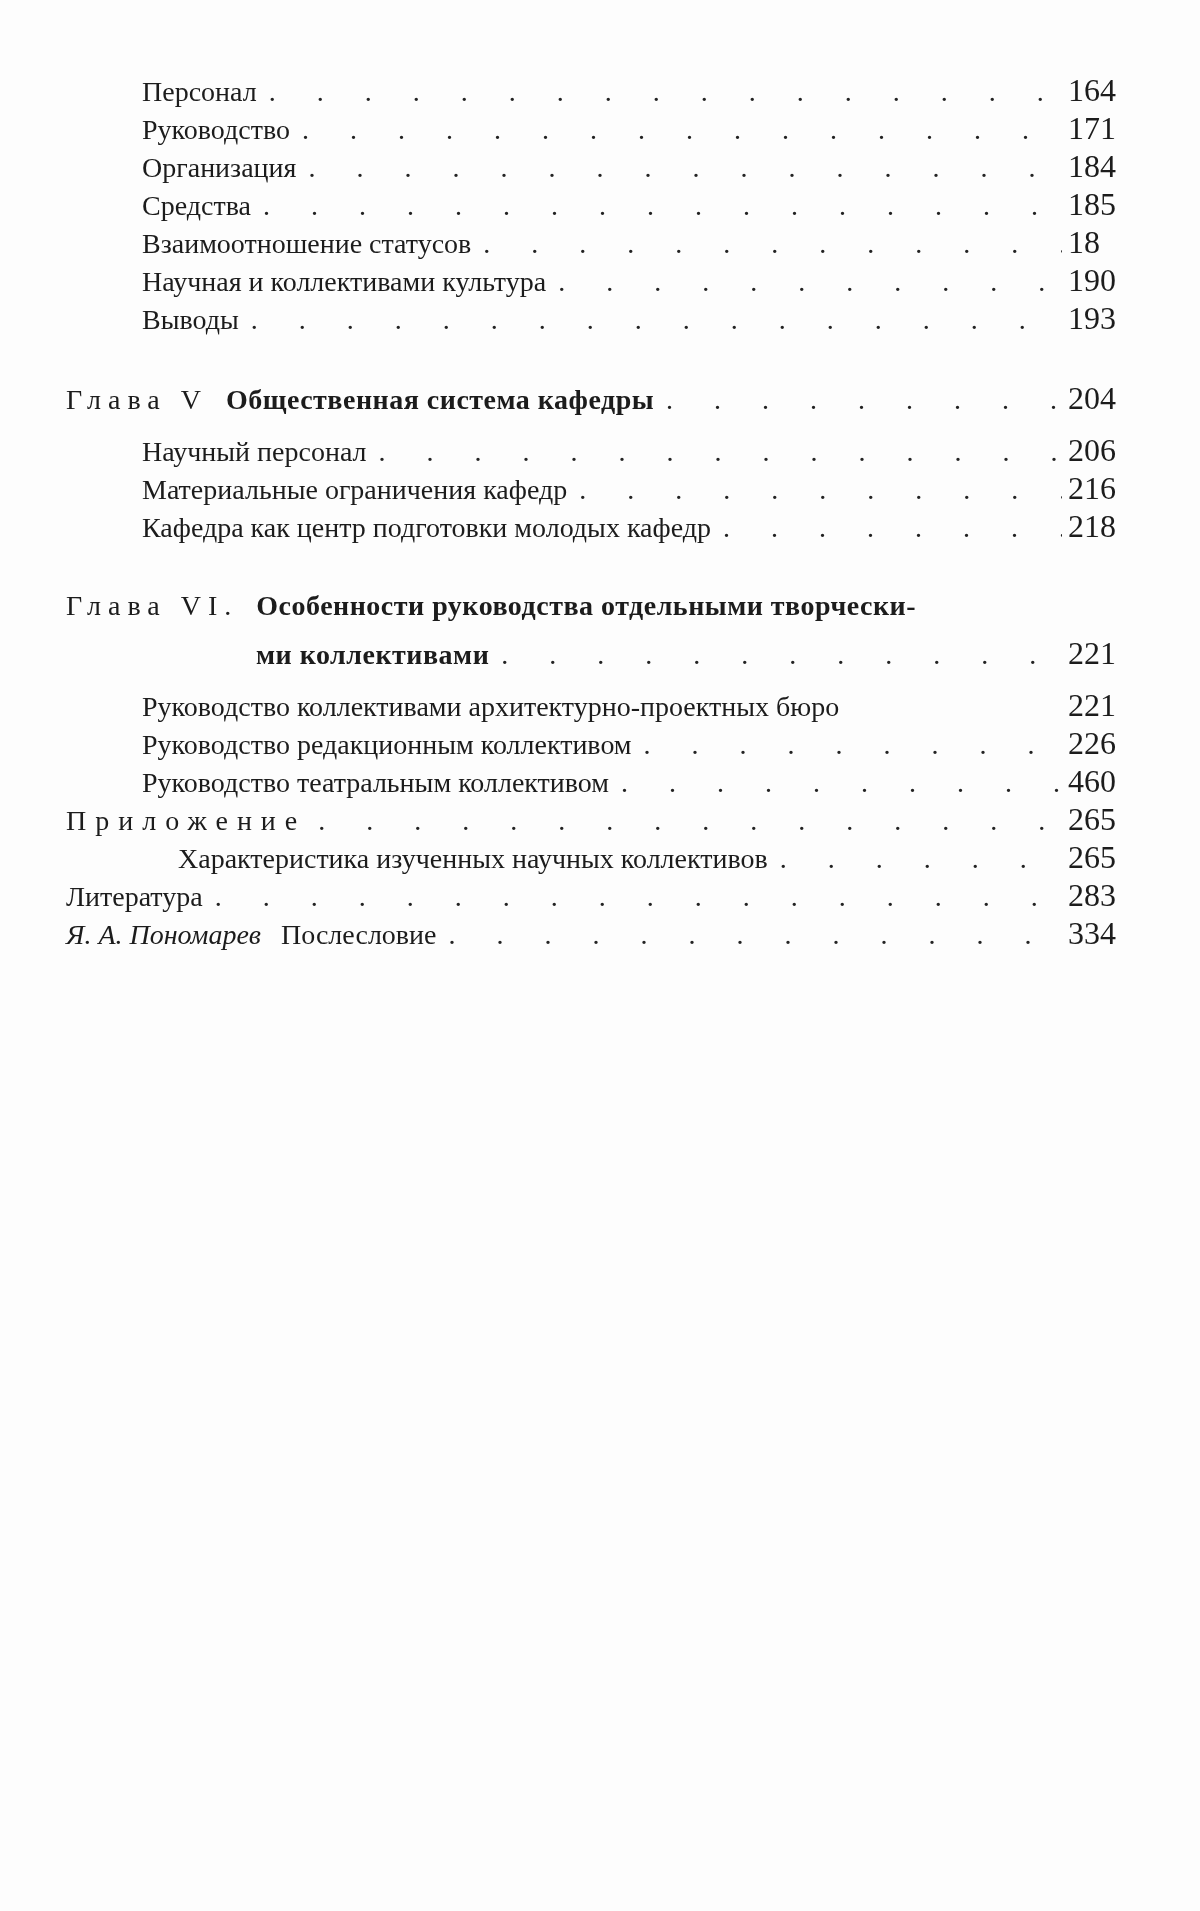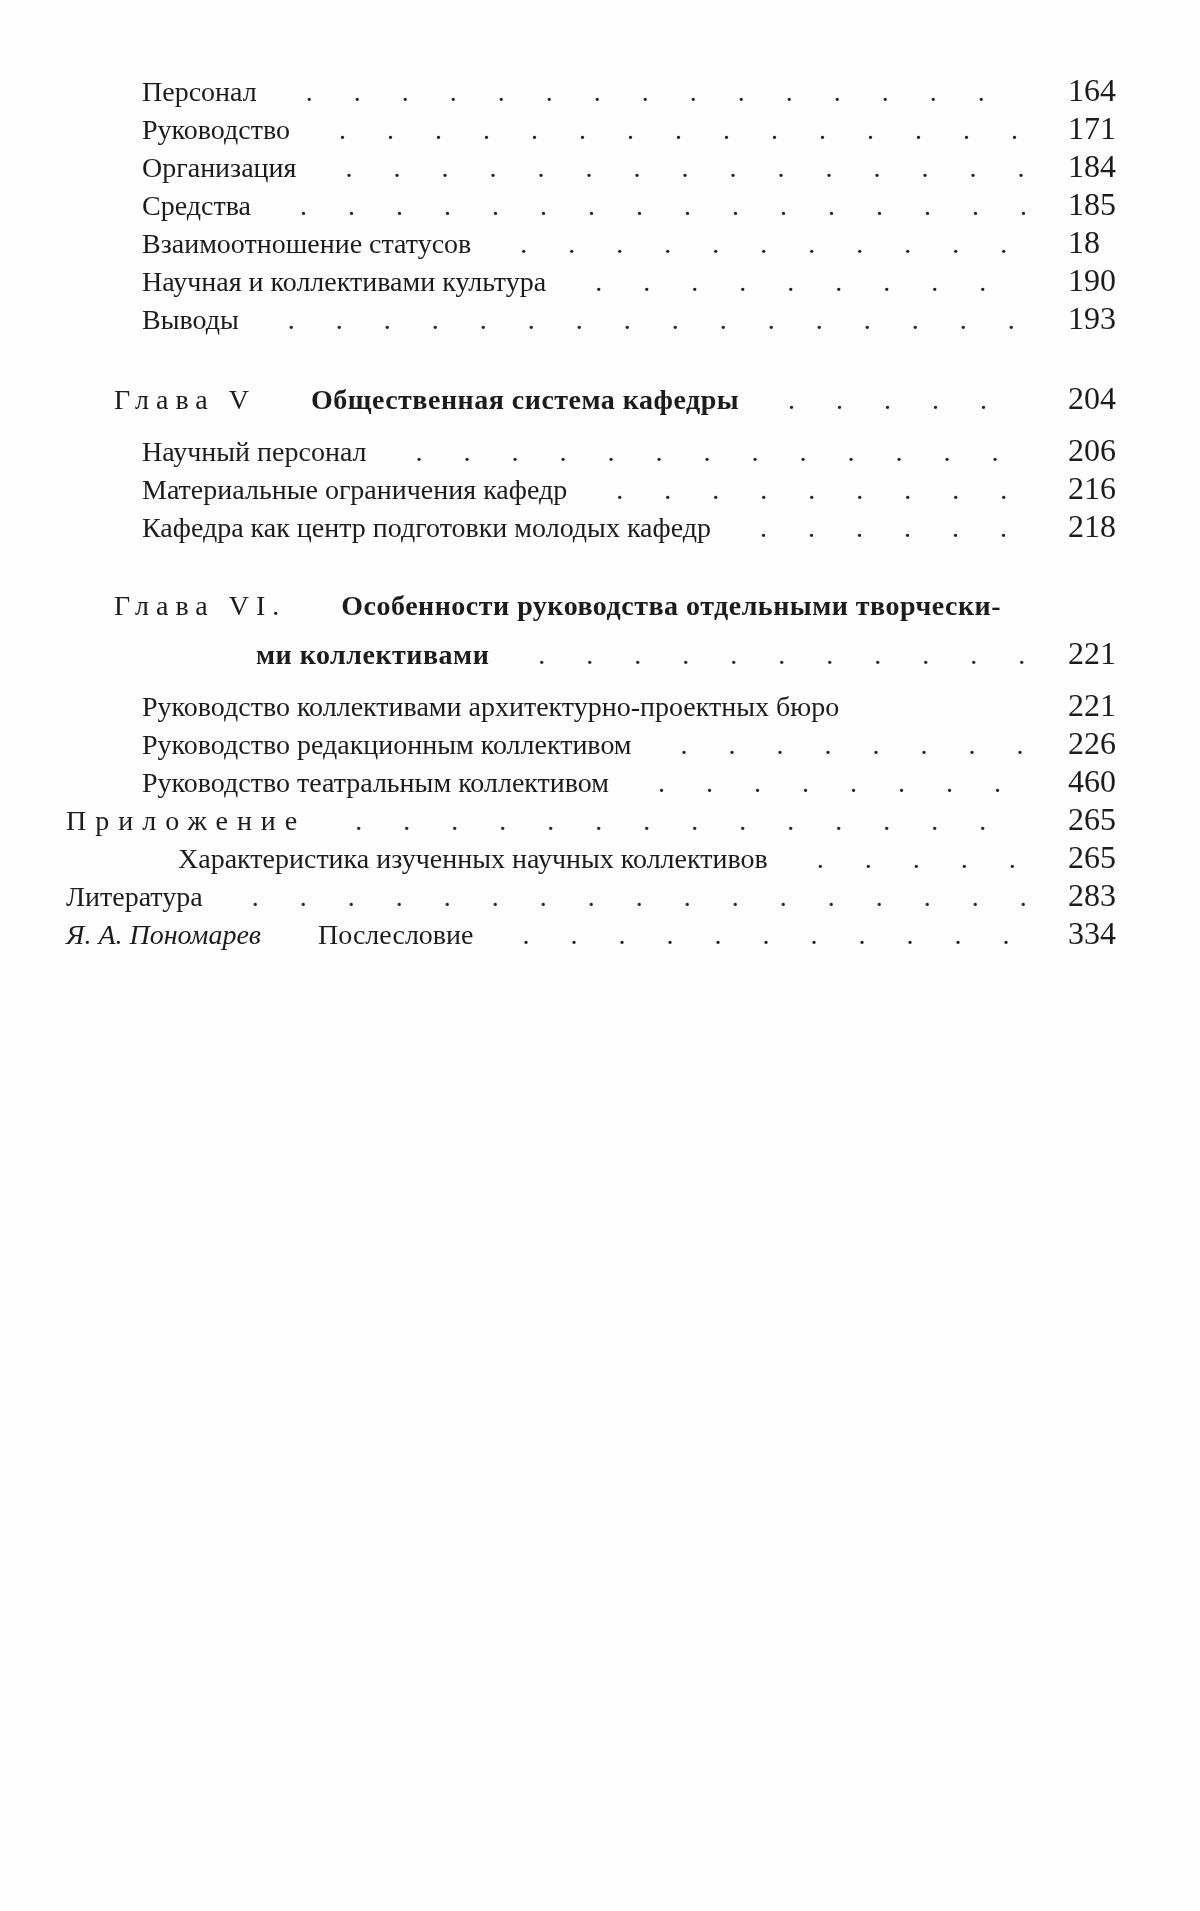--- a/index.html
+++ b/index.html
@@ -18,27 +18,26 @@
     background:#fdfdfd;
   }
   .toc{width:100%;}
   .row{
     display:flex;
     align-items:baseline;
     min-height:36px;
     line-height:36px;
     font-size:28px;
     white-space:nowrap;
-    gap:37px;
   }
   .ind0{margin-left:0;}
   .ind1{margin-left:76px;}
   .ind2{margin-left:112px;}
   .ind3{margin-left:190px;margin-top:11px;}
-  .gap-large{margin-top:42px;margin-left:48px;}
+  .gap-large{margin-top:42px;}
   .gap-medium{margin-top:14px;}
   .prefix{
     letter-spacing:7px;
     margin-right:18px;
     flex:0 0 auto;
   }
   .author{
     font-style:italic;
     margin-right:20px;
     flex:0 0 auto;

